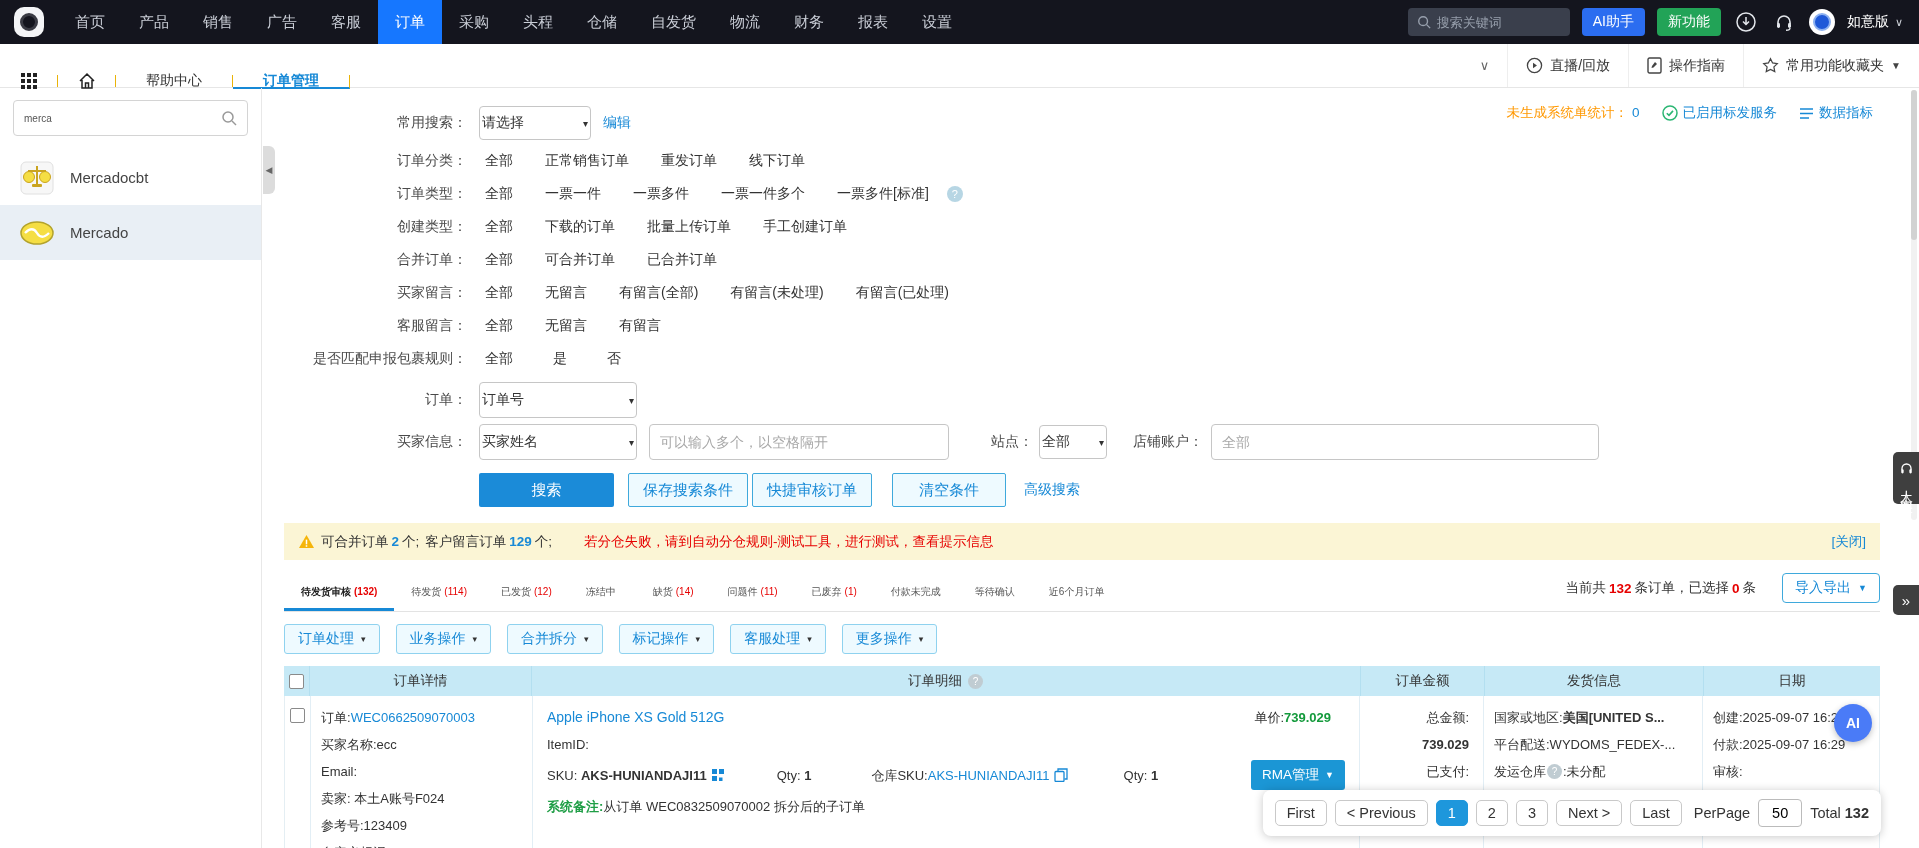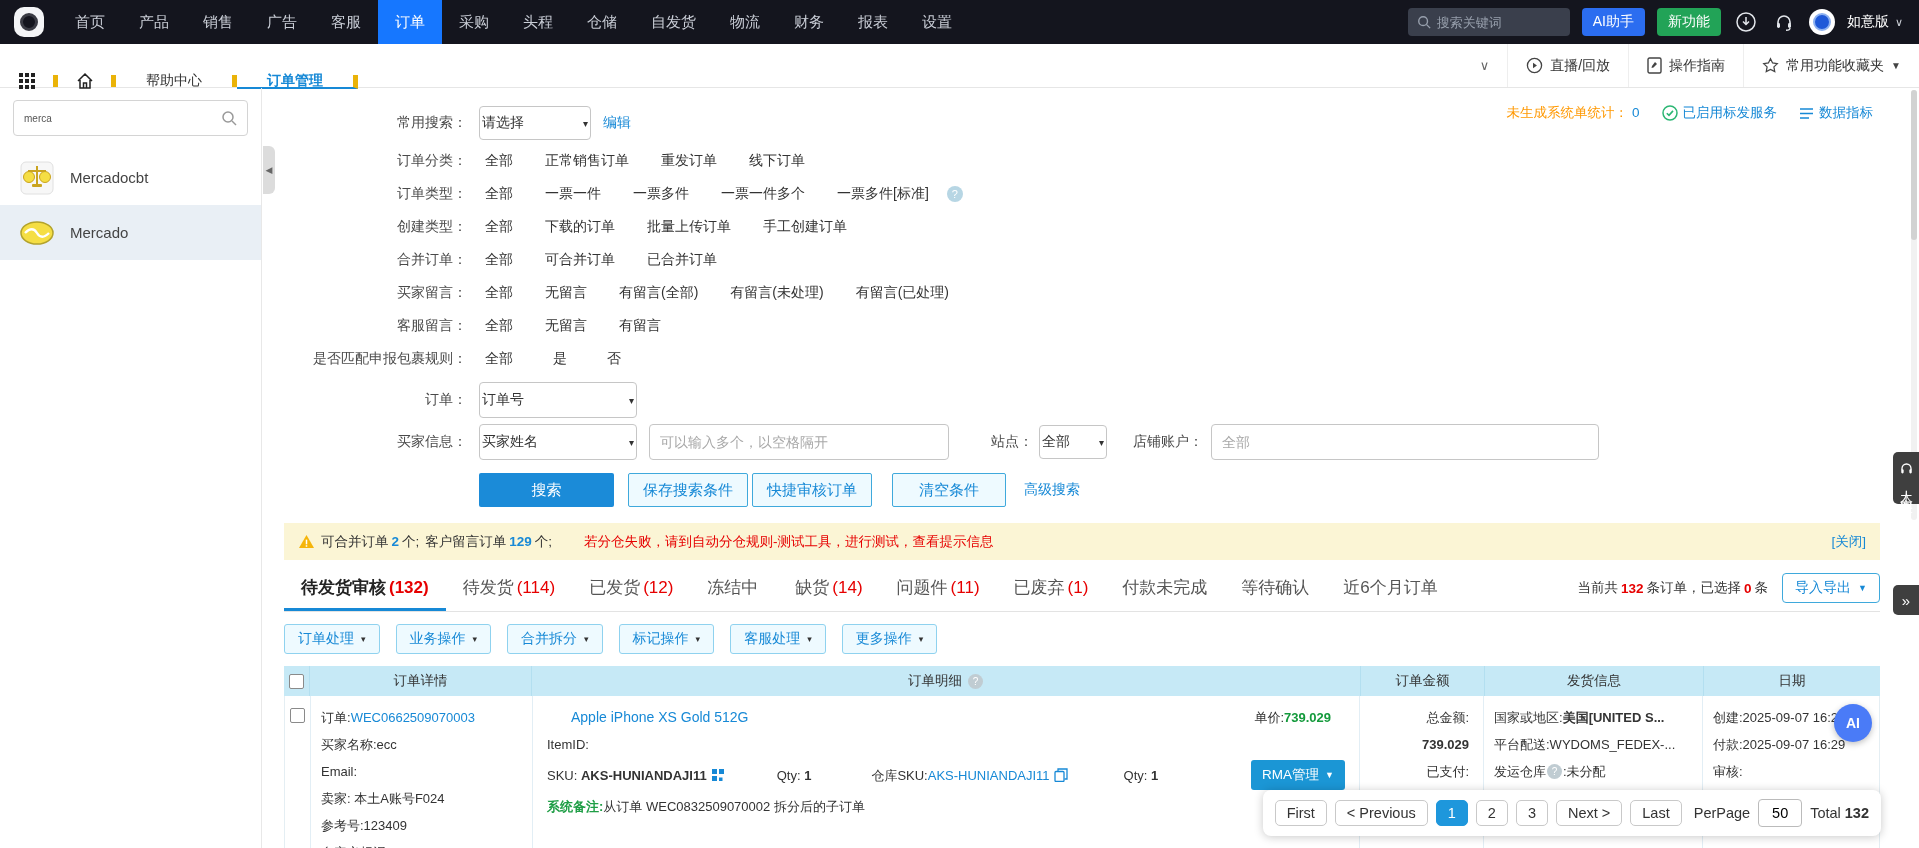--- a/index.html
+++ b/index.html
@@ -23,21 +23,21 @@
   .pill-ai { background:#2b6df0; }
   .pill-new { background:#22a357; }
   .circle-icon { width:26px; height:26px; border-radius:50%; display:flex; align-items:center; justify-content:center; color:#e3e6eb; cursor:pointer; }
   .avatar { width:26px; height:26px; border-radius:50%; background:#fff; display:flex; align-items:center; justify-content:center; }
   .avatar .core { width:18px; height:18px; border-radius:50%; background:#1f59d8; border:2px solid #8db1f0; }
   .version { color:#fff; font-size:14px; display:flex; align-items:center; gap:6px; cursor:pointer; }
   .version .chev { font-size:11px; color:#cfd3da; }
 
   
   .tabbar { height:44px; background:#fff; border-bottom:1px solid #e6e6e6; display:flex; align-items:stretch; }
-  .tb-cell { display:flex; align-items:center; justify-content:center; border-right:5px solid #eab308; cursor:pointer;margin-top:31px; }
+  .tb-cell { display:flex; align-items:center; justify-content:center; border-right:1px solid #eab308; cursor:pointer;margin-top:31px; }
   .tb-grid { width:58px; }
   .tb-home { width:58px; }
   .tb-help { padding:0 30px; font-size:14px; }
   .tb-page { padding:6px 30px; font-size:14px; color:#1789d6; border-bottom:2px solid #1789d6; font-weight:bold; }
   .tabbar-right { margin-left:auto; display:flex; align-items:stretch; }
   .tbr-item { display:flex; align-items:center; gap:7px; padding:0 18px; font-size:14px; color:#333; border-left:1px solid #eee; cursor:pointer; }
   .tbr-chev { color:#666; font-size:13px; border-left:none; }
   .tbr-item .arrow { font-size:10px; color:#444; }
 
   
@@ -75,47 +75,47 @@
   .adv-link { font-size:14px; margin-left:18px; }
 
   
   .notice { margin-top:16px; height:37px; background:#fbf5d5; display:flex; align-items:center; padding:0 14px; gap:6px; font-size:13.5px; }
   .notice .cnt { color:#1789d6; font-weight:bold; margin:0 3px; }
   .notice .alert { color:#e60000; margin-left:26px; }
   .notice .close { margin-left:auto; }
 
   
   .status-tabs { display:flex; align-items:flex-end; border-bottom:1px solid #e3e3e3; margin-top:8px; height:44px; }
-  .stab { padding:0 17px 12px; font-size:17px; color:#555; cursor:pointer; white-space:nowrap; }
+  .stab { padding:0 17px 12px; font-size:10px; color:#555; cursor:pointer; white-space:nowrap; }
   .stab .cnt { color:#e60000; margin-left:3px; }
   .stab.active { color:#222; font-weight:bold; border-bottom:3px solid #1789d6; padding-bottom:9px; }
   .tabs-summary { margin-left:auto; display:flex; align-items:center; font-size:13.5px; color:#333; padding-bottom:8px; }
   .tabs-summary .red { color:#e60000; font-weight:bold; margin:0 3px; }
-  .export-btn { margin-left:14px; height:30px; border:1px solid #3fa9dc; border-radius:4px; background:#fff; color:#1789d6; font-size:14px; padding:0 12px; display:flex; align-items:center; gap:7px; cursor:pointer; }
+  .export-btn { margin-left:26px; height:30px; border:1px solid #3fa9dc; border-radius:4px; background:#fff; color:#1789d6; font-size:14px; padding:0 12px; display:flex; align-items:center; gap:7px; cursor:pointer; }
   .export-btn .arrow { font-size:9px; }
 
   
   .toolbar { display:flex; gap:16px; margin-top:12px; }
   .tool-btn { height:30px; background:#eefaff; border:1px solid #8fd2ef; border-radius:3px; color:#1789d6; font-size:14px; padding:0 13px; display:flex; align-items:center; gap:7px; cursor:pointer; }
   .tool-btn .caret { font-size:9px; color:#333; }
 
   
   .otable { margin-top:12px; }
   .thead { display:grid; grid-template-columns:26px 222px 1fr 124px 219px 176px; background:#c6e9f6; height:30px; }
   .thead .th { display:flex; align-items:center; justify-content:center; font-size:13.5px; color:#333; border-right:1px solid #b3dff0; gap:5px; }
   .thead .th:last-child { border-right:none; }
   .trow { display:grid; grid-template-columns:26px 222px 1fr 124px 219px 176px; background:#fff; height:200px; border-left:1px solid #e4eef3; border-right:1px solid #e4eef3; }
   .trow .td { border-right:1px solid #e2eef5; padding:8px 10px 0; font-size:13px; line-height:27px; overflow:hidden; }
   .trow .td:last-child { border-right:none; }
   .td-check, .th-check { display:flex; justify-content:center; padding-top:12px; border-right:1px solid #e2eef5; }
   .thead .th-check { padding-top:0; align-items:center; border-right:1px solid #b3dff0; }
   .checkbox { width:15px; height:15px; border:1px solid #8a8a8a; border-radius:2px; background:#fff; display:inline-block; cursor:pointer; }
   .d-line { white-space:nowrap; }
   .mark-red { color:#e60000; }
-  .item-line1 { display:flex; align-items:flex-start;margin-left:24px; }
+  .item-line1 { display:flex; align-items:flex-start; }
   .item-line1 .price-wrap { margin-left:auto; margin-right:18px; }
   .price-green { color:#149a3c; font-weight:bold; }
   .sku-line { display:flex; align-items:center; margin-top:2px; }
   .sku-bold { font-weight:bold; }
   .qty-b { font-weight:bold; }
   .rma-btn { margin-left:auto; margin-right:4px; background:#1b96d5; color:#fff; border:none; border-radius:3px; height:30px; padding:0 11px; font-size:13.5px; display:flex; align-items:center; gap:6px; cursor:pointer; }
   .rma-btn .arrow { font-size:9px; }
   .note-line { margin-top:3px; }
   .note-green { color:#1f9e46; font-weight:bold; }
   .td-amount { text-align:right; padding-right:14px !important; }

